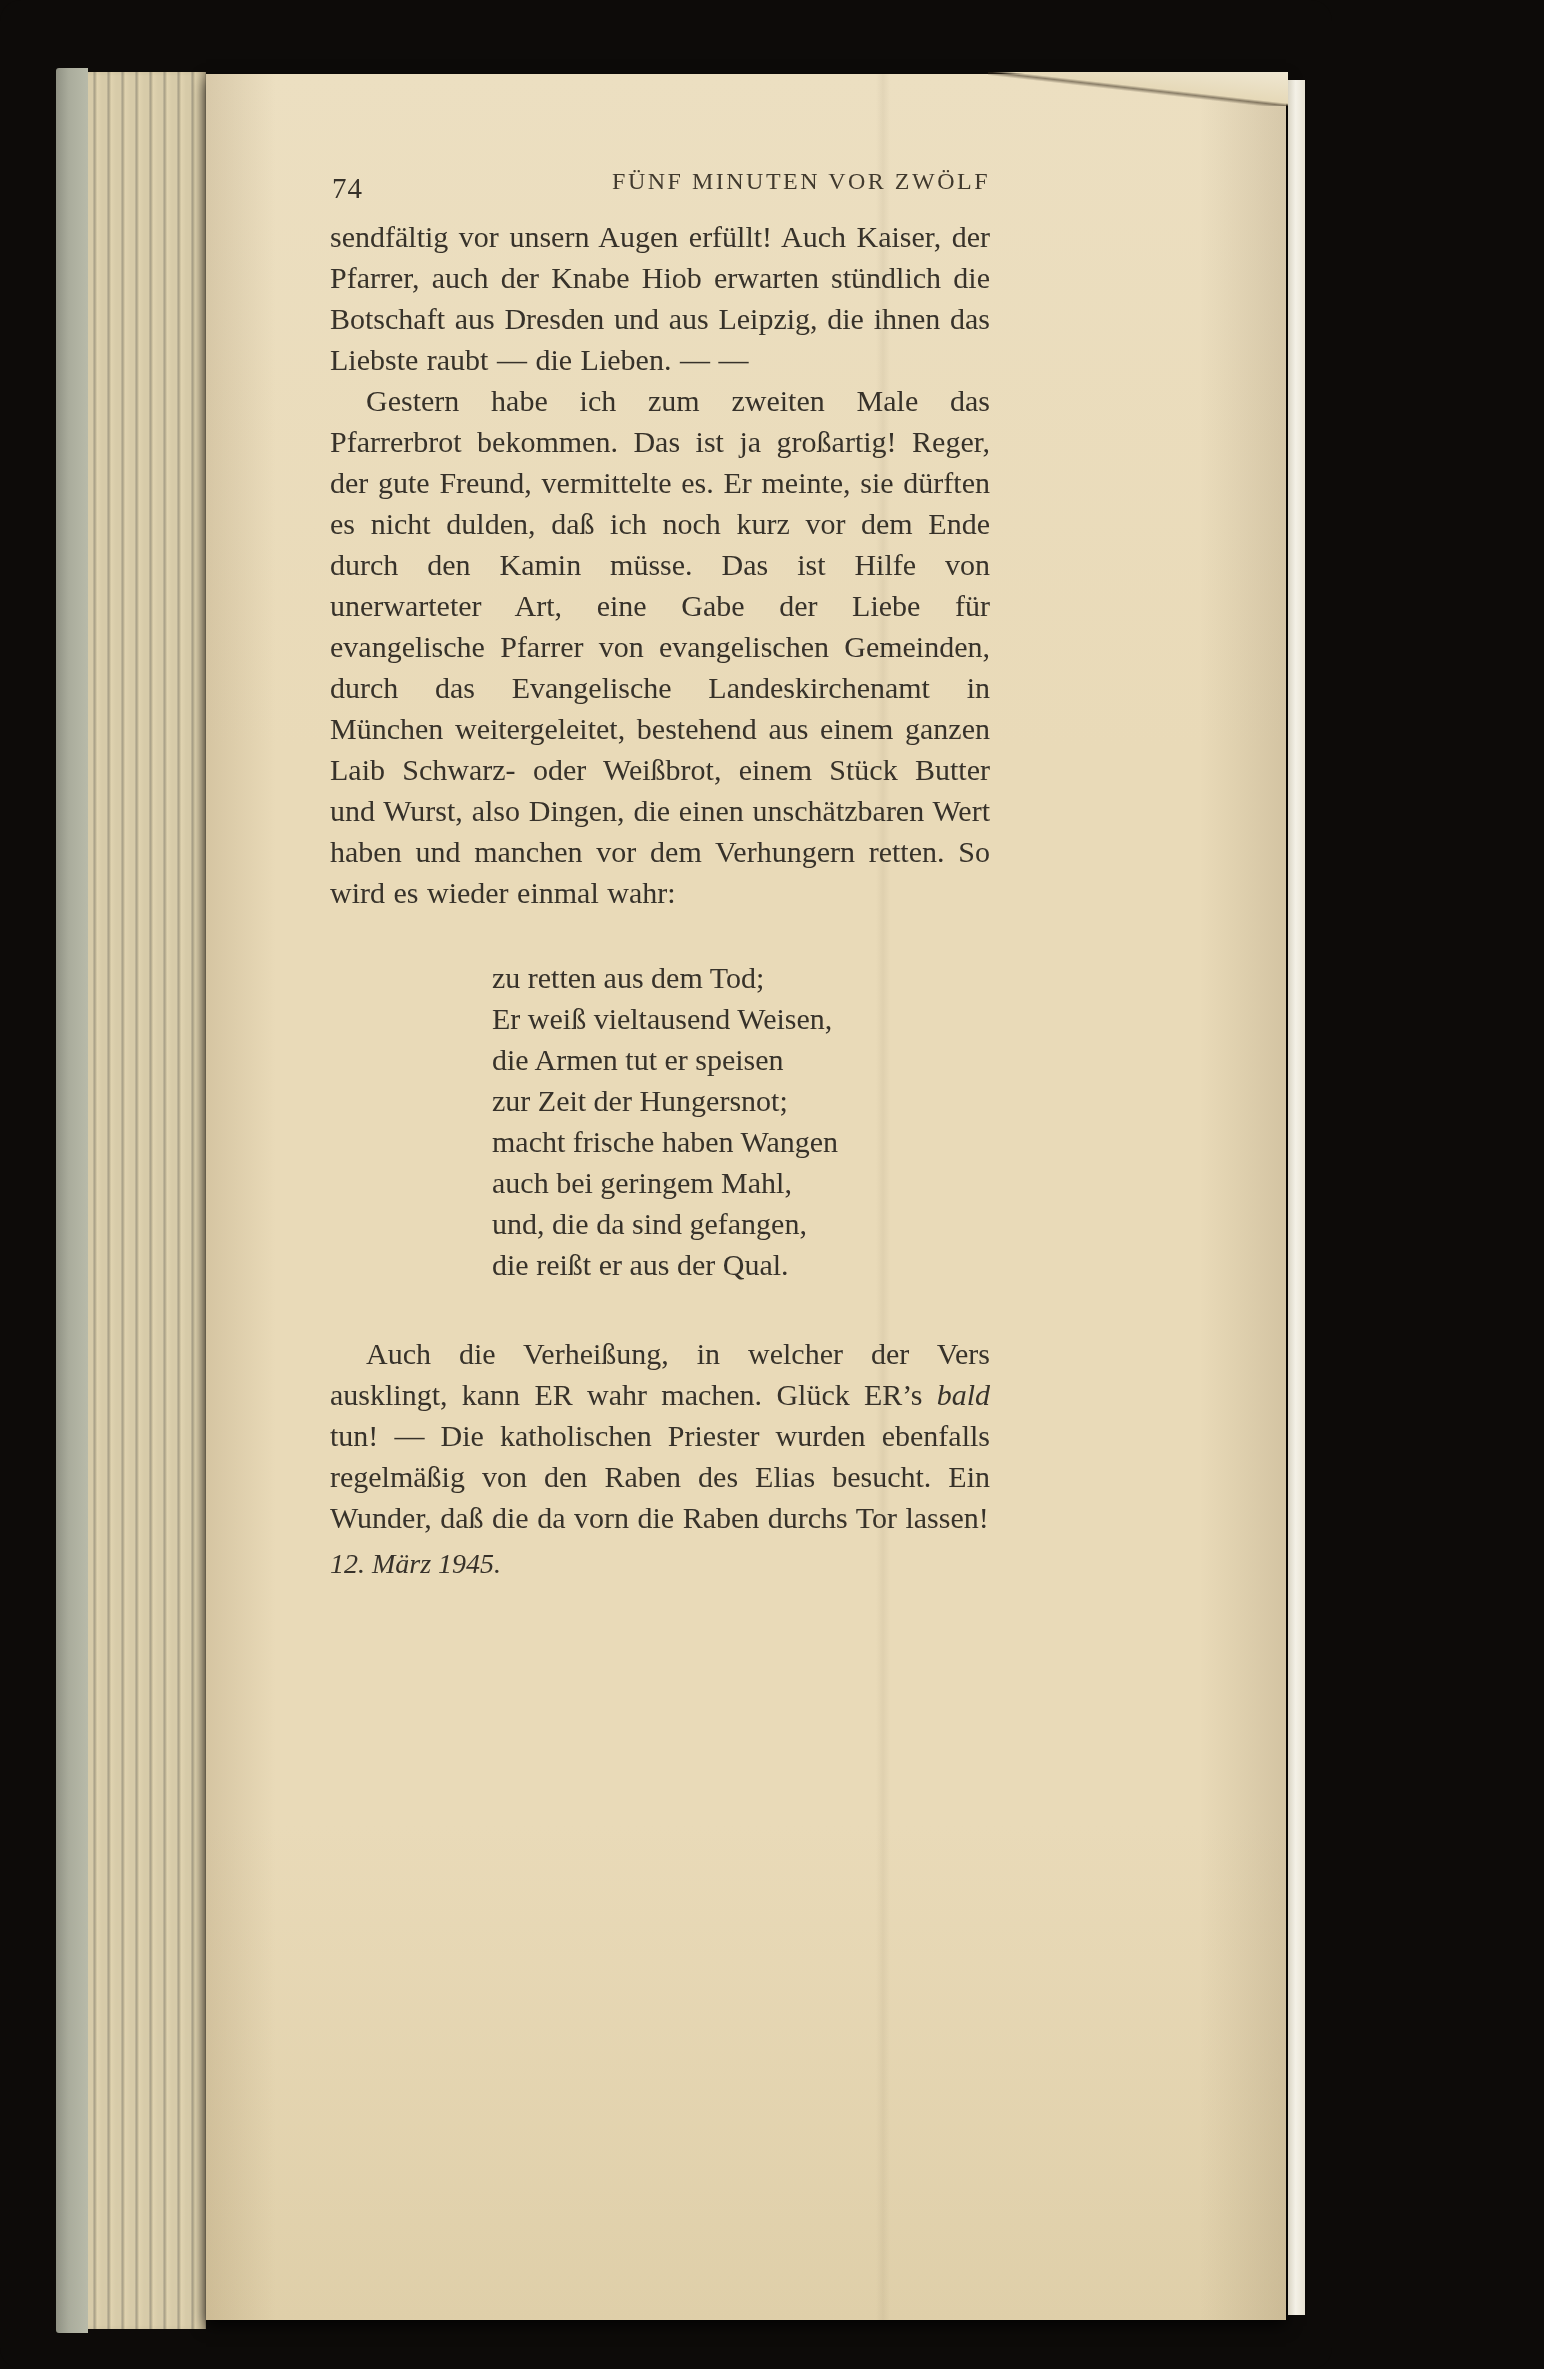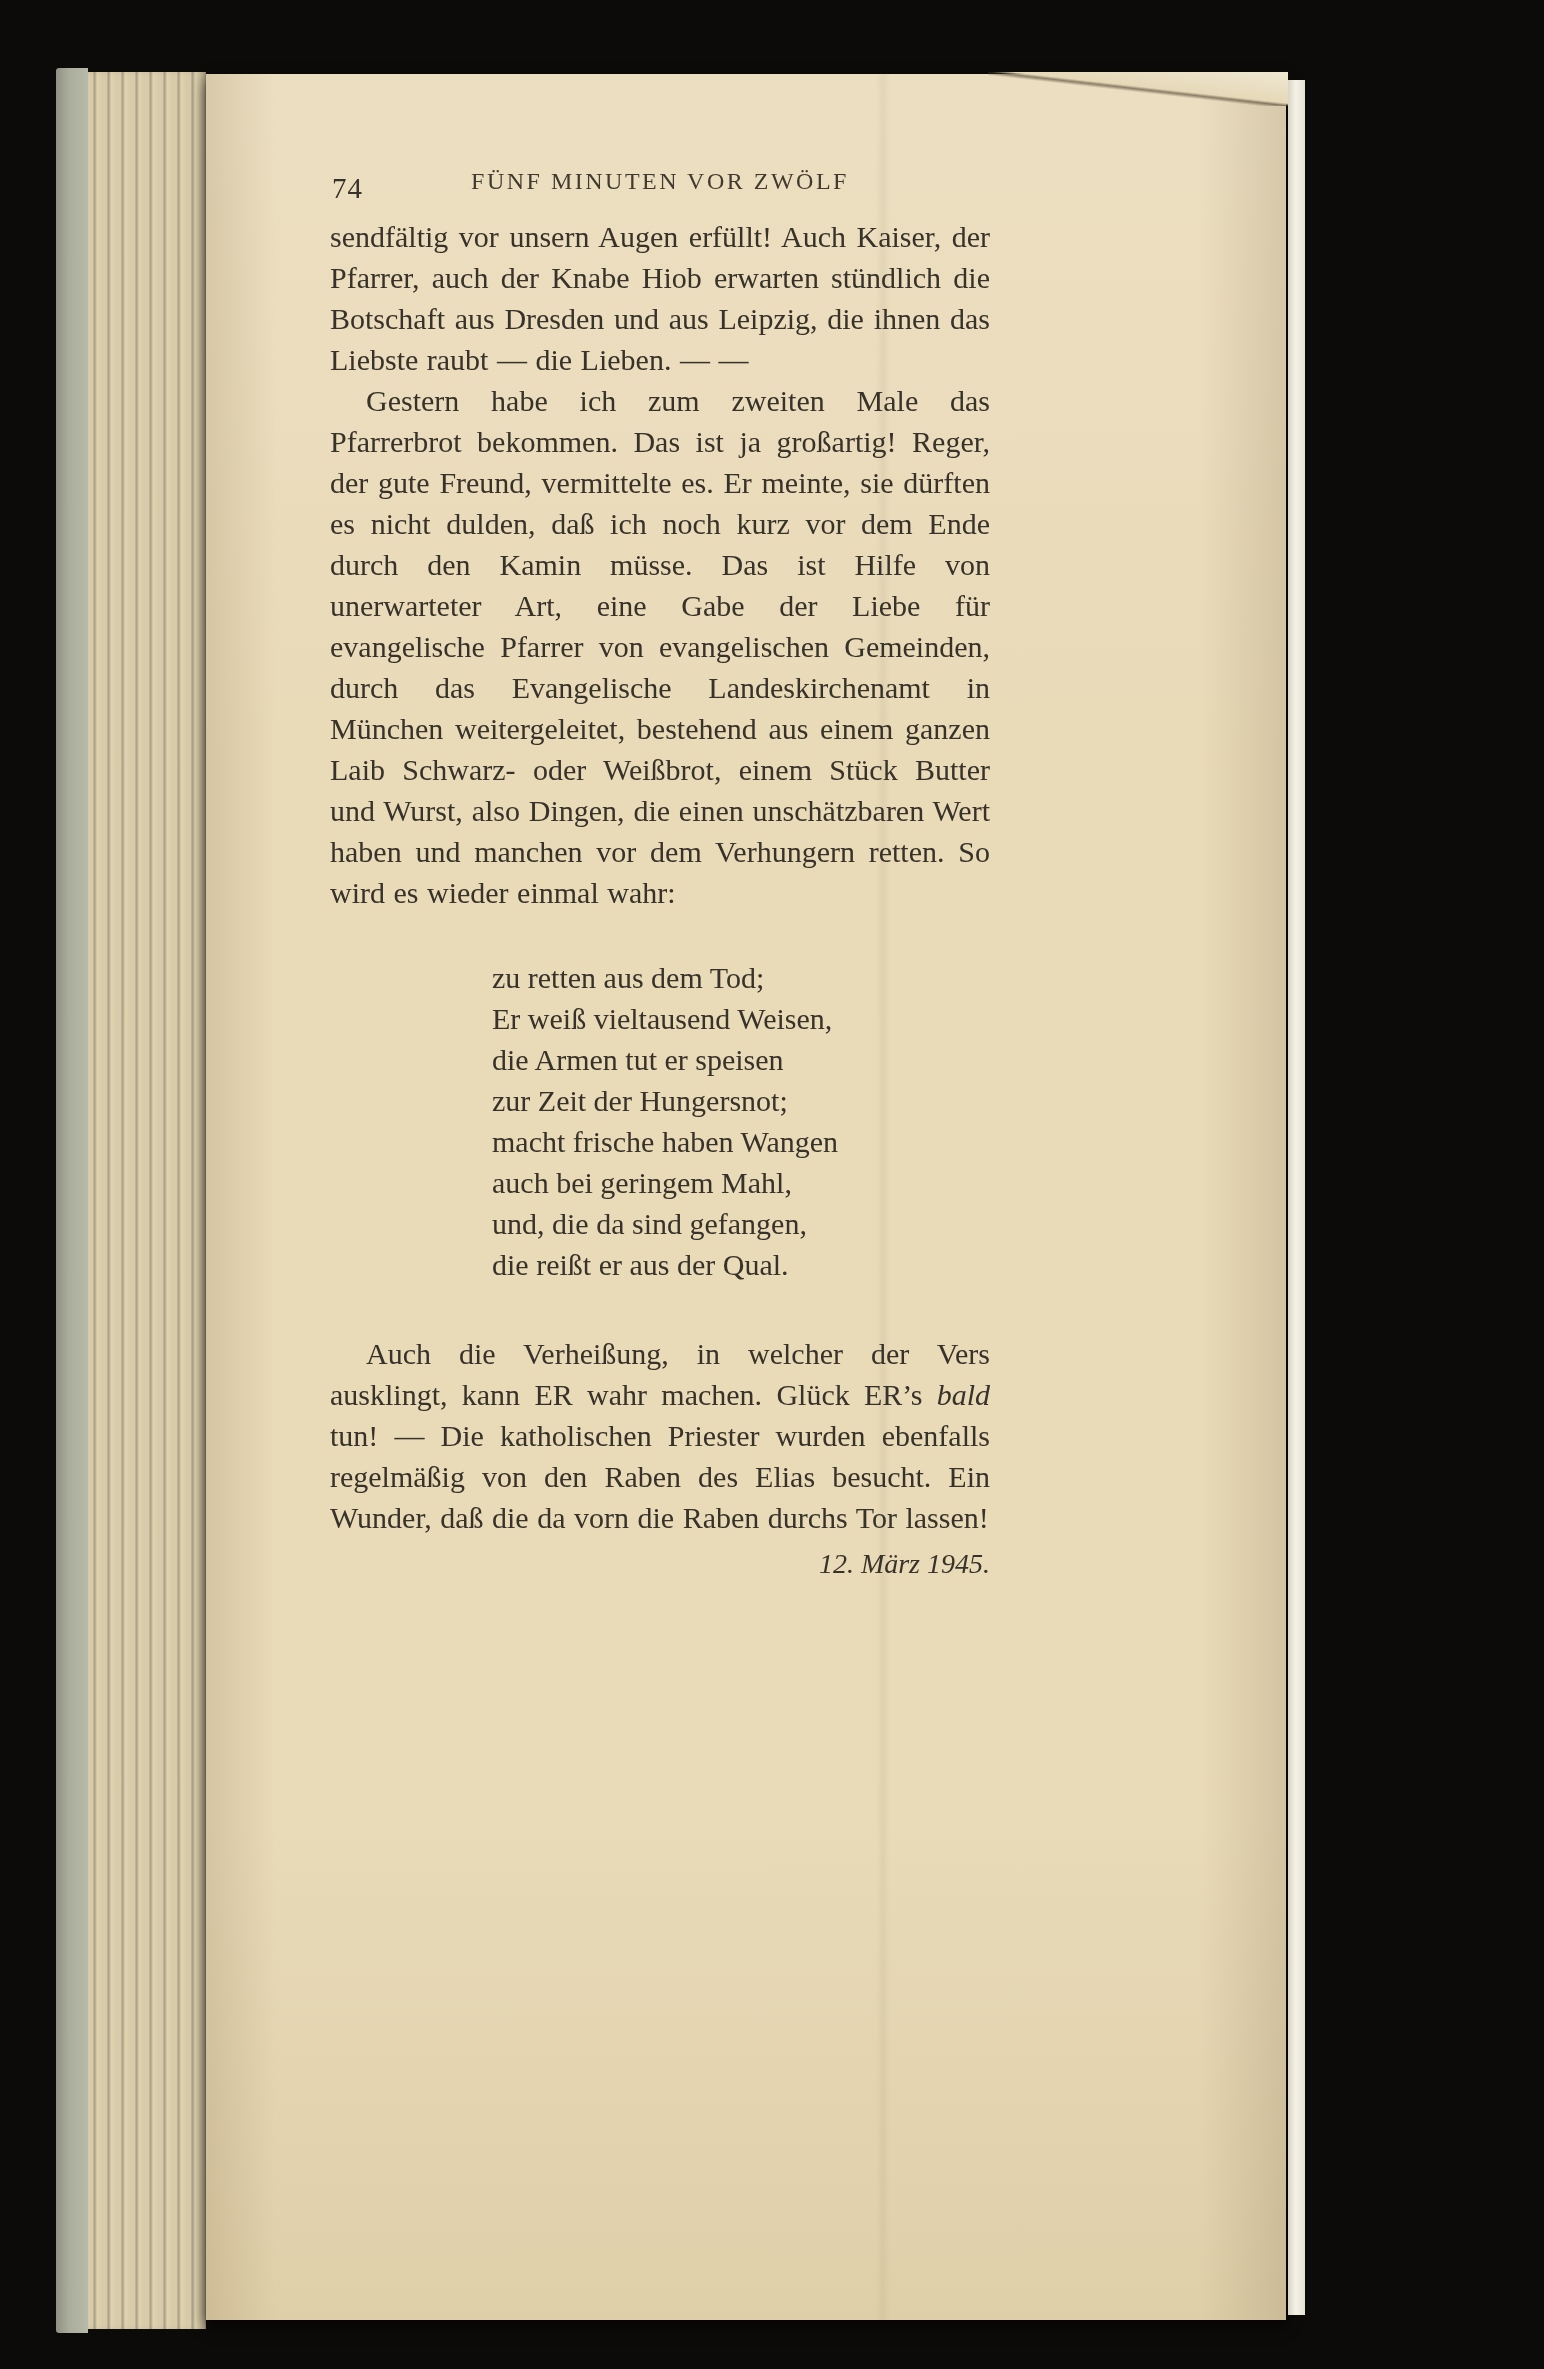--- a/index.html
+++ b/index.html
@@ -96,21 +96,21 @@
     left: 2px; top: 4px;
     font-size: 29px;
     letter-spacing: 1px;
   }
   .running-head {
     position: absolute;
     left: 50%; top: 0;
     transform: translateX(-50%);
     width: 660px;
     margin-left: 0;
-    text-align: center;
+    text-align: right;
     font-size: 24px;
     letter-spacing: 2.5px;
     color: var(--head_ink);
     white-space: nowrap;
   }
   .para {
     width: 660px;
     font-size: 30px;
     line-height: 41px;
     text-align: justify;
@@ -123,21 +123,21 @@
   .poem {
     margin: 44px 0 48px 162px;
     font-size: 30px;
     line-height: 41px;
   }
   .date-line {
     width: 660px;
     font-size: 28px;
     line-height: 40px;
     font-style: italic;
-    text-align: right;
+    text-align: left;
     margin: 6px 0 8px;
   }
   em { font-style: italic; }
 </style>
 </head>
 <body>
 
 <div class="viewport">
 
   <div class="cover-edge"></div>

